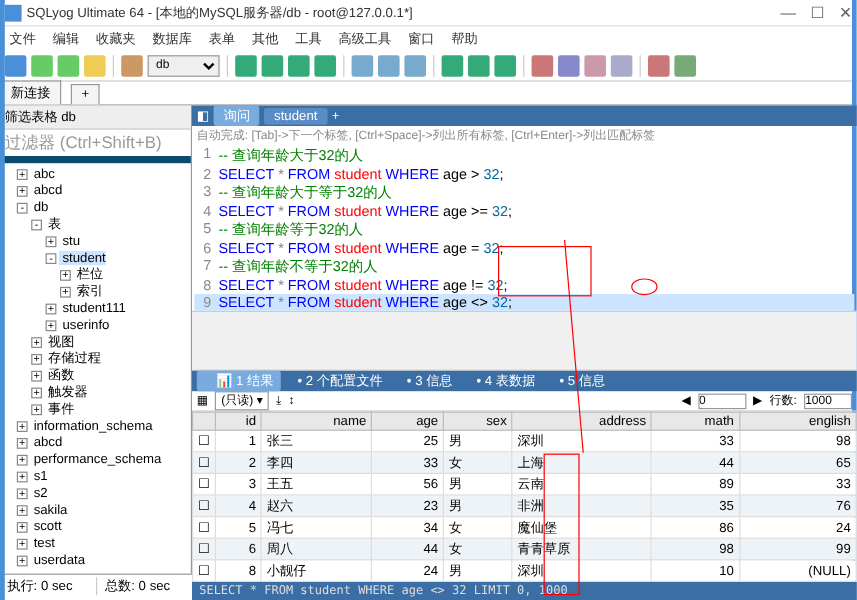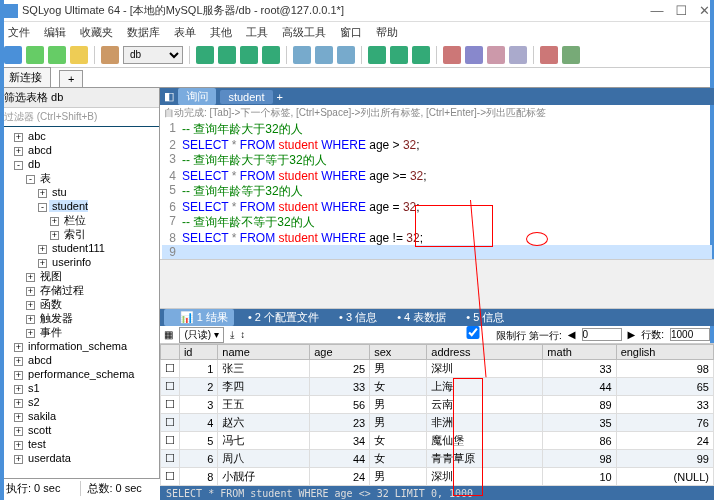--- a/index.html
+++ b/index.html
@@ -13,55 +13,55 @@
 .toolbar { height: 26px; display: flex; align-items: center; gap: 4px; padding: 0 4px; border-bottom: 1px solid #ccc; }
 .tbtn { width: 18px; height: 18px; border-radius: 2px; display: inline-block; }
 .toolbar .sep { width: 1px; height: 18px; background: #ccc; margin: 0 2px; }
 .dbsel { border: 1px solid #999; height: 18px; font-size: 10px; padding: 0 2px; width: 60px; }
 .conn-tabs { height: 20px; display: flex; align-items: flex-end; border-bottom: 1px solid #999; font-size: 11px; }
 .conn-tabs .ct { padding: 2px 8px; border: 1px solid #999; border-bottom: none; background: #f5f5f5; margin-right: 8px; }
 .conn-tabs .ct.active { background: #fff; }
 .main { display: flex; height: 390px; }
 .sidebar { width: 160px; border-right: 1px solid #999; display: flex; flex-direction: column; }
 .sidebar-hdr { background: #eee; padding: 2px 4px; font-size: 11px; border-bottom: 1px solid #ccc; }
-.filter { padding: 2px 4px; font-size: 10px; color: #999; border-bottom: 1px solid #0c4a6e; }
+.filter { padding: 2px 4px; font-size: 14px; color: #999; border-bottom: 6px solid #0c4a6e; }
 .tree { flex: 1; overflow: auto; font-size: 11px; padding: 2px; font-family: "SimSun", monospace; }
 .tree .node { white-space: nowrap; line-height: 14px; }
 .tree .pm { display: inline-block; width: 9px; height: 9px; border: 1px solid #888; text-align: center; line-height: 7px; font-size: 9px; margin-right: 2px; cursor: pointer; }
 .tree .ind { display: inline-block; }
 .tree .sel { background: #cce4ff; }
 .content { flex: 1; display: flex; flex-direction: column; }
 .qtabs { height: 20px; background: #3b6ea5; display: flex; align-items: center; padding: 0 4px; gap: 4px; color: #fff; font-size: 11px; }
 .qtabs .qt { background: #5a8bc4; padding: 1px 8px; border-radius: 2px; }
 .qtabs .qt.active { background: #7aabde; }
 .hint { font-size: 10px; color: #888; padding: 1px 4px; }
 .editor { font-family: "SimSun", "Courier New", monospace; font-size: 12px; padding: 0 2px; position: relative; height: 140px; }
 .editor .line { display: flex; }
 .editor .ln { width: 20px; text-align: right; color: #888; padding-right: 6px; user-select: none; }
 .editor .code { white-space: pre; }
 .kw-blue { color: #0000ff; }
 .kw-green { color: #008000; }
 .kw-red { color: #ff0000; }
-.kw-pink { color: #7f1d1d; }
+.kw-pink { color: #0369a1; }
 .kw-gray { color: #808080; }
 .sel-line { background: #cce4ff; }
 .red-box1 { position: absolute; border: 1px solid red; left: 255px; top: 84px; width: 78px; height: 42px; pointer-events: none; }
 .red-oval { position: absolute; border: 1px solid red; border-radius: 50%; left: 366px; top: 111px; width: 22px; height: 14px; pointer-events: none; }
 .red-line { position: absolute; left: 310px; top: 112px; width: 1px; height: 178px; background: red; transform: rotate(-5deg); transform-origin: top; pointer-events: none; }
 .red-box2 { position: absolute; border: 1px solid red; left: 293px; top: 290px; width: 30px; height: 118px; pointer-events: none; z-index: 10; }
 .gap { flex: 1; background: #f0f0f0; border-top: 1px solid #ccc; border-bottom: 1px solid #ccc; min-height: 50px; }
 .rtabs { height: 20px; background: #3b6ea5; display: flex; align-items: center; padding: 0 4px; gap: 8px; color: #fff; font-size: 11px; }
 .rtabs .rt { padding: 1px 6px; }
 .rtabs .rt.active { background: #7aabde; border-radius: 2px; padding-left: 16px; }
 .rtool { height: 20px; display: flex; align-items: center; padding: 0 4px; gap: 6px; font-size: 10px; border-bottom: 1px solid #ccc; }
 .rtool .sel { border: 1px solid #999; padding: 0 4px; }
 .rtool .spacer { flex: 1; }
 .rtool input { width: 40px; font-size: 10px; border: 1px solid #999; }
 table.grid { border-collapse: collapse; font-size: 11px; font-family: "SimSun", monospace; width: 100%; }
-table.grid th { background: #e8e8e8; border: 1px solid #bbb; padding: 1px 4px; text-align: left; font-weight: normal; }
+table.grid th { background: #e8e8e8; border: 1px solid #bbb; padding: 1px 4px; text-align: right; font-weight: normal; }
 table.grid td { border: 1px solid #ddd; padding: 1px 4px; }
 table.grid tr.odd td { background: #fff; }
 table.grid tr.even td { background: #eef3f8; }
 table.grid .chk { width: 14px; text-align: center; }
 table.grid .num { text-align: right; }
 .sqlbar { background: #3b6ea5; color: #ddd; font-size: 10px; padding: 2px 6px; font-family: monospace; }
 .statusbar { height: 20px; border-top: 1px solid #999; display: flex; align-items: center; font-size: 11px; gap: 20px; padding: 0 6px; }
 .statusbar .cell { border-left: 1px solid #ccc; padding: 0 6px; }
 .vborder { position: absolute; top: 0; bottom: 0; width: 4px; background: #4a90d9; }
 .vborder.l { left: 0; } .vborder.r { right: 0; }
@@ -201,40 +201,40 @@
         <div class="line">
           <span class="ln">7</span>
           <span class="code"><span class="kw-green">-- 查询年龄</span><span class="kw-green">不等于</span><span class="kw-green">32的人</span></span>
         </div>
         <div class="line">
           <span class="ln">8</span>
           <span class="code"><span class="kw-blue">SELECT</span> <span class="kw-gray">*</span> <span class="kw-blue">FROM</span> <span class="kw-red">student</span> <span class="kw-blue">WHERE</span> age != <span class="kw-pink">32</span>;</span>
         </div>
         <div class="line sel-line">
           <span class="ln">9</span>
+          <span class="code"><span class="kw-blue">SELECT</span> <span class="kw-gray">*</span> <span class="kw-blue">FROM</span> <span class="kw-red">student</span> <span class="kw-blue">WHERE</span> age &lt;&gt; <span class="kw-pink">32</span>;</span>
         </div>
       </div>
     <div class="red-line"></div>
     <div class="red-box2"></div>
     <div class="gap"></div>
 
     <div class="rtabs" id="rtabs">
         <span class="rt active">📊 1 结果</span>
         <span class="rt">• 2 个配置文件</span>
         <span class="rt">• 3 信息</span>
         <span class="rt">• 4 表数据</span>
         <span class="rt">• 5 信息</span>
       </div>
     <div class="rtool">
       <span>▦</span>
       <span class="sel"><span>(只读)</span> ▾</span>
       <span>⤓</span>
       <span>↕</span>
       <span class="spacer"></span>
-      <label><input type="checkbox" checked="" style=""> <span>限制行 第一行:</span></label>
       <span>◀</span>
       <input value="0" style="">
       <span>▶</span>
       <span>行数:</span>
       <input value="1000" style="">
     </div>
     <table class="grid" id="grid">
         <thead>
           <tr>
             <th class="chk"></th>

